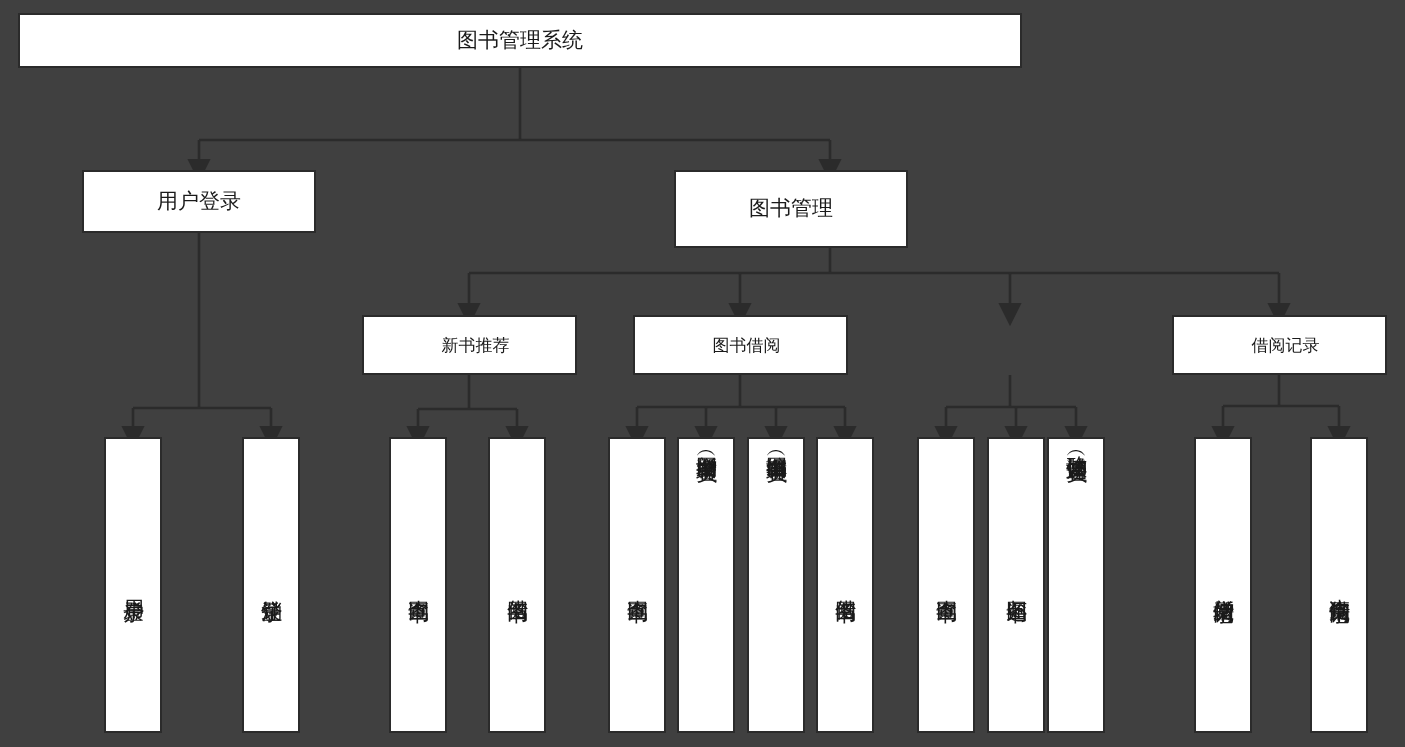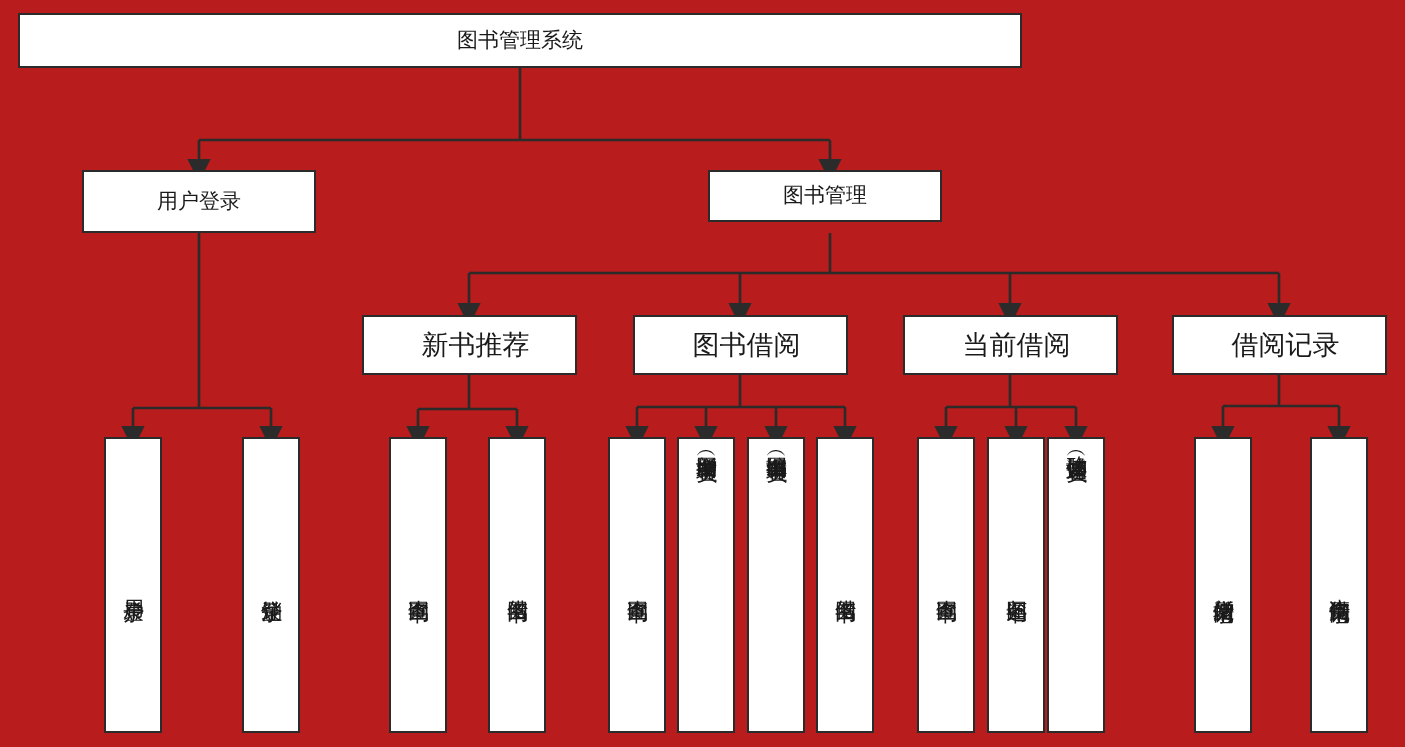--- a/index.html
+++ b/index.html
@@ -8,21 +8,21 @@
     padding: 0;
     background: #ffffff;
   }
   body {
     font-family: "DejaVu Sans", "Liberation Sans", sans-serif;
   }
   #diagram-root {
     position: relative;
     width: 1405px;
     height: 747px;
-    background: #b91c1c;
+    background: #404040;
     overflow: hidden;
   }
   #edge-layer {
     position: absolute;
     left: 0;
     top: 0;
     width: 1405px;
     height: 747px;
     pointer-events: none;
   }
@@ -42,21 +42,21 @@
     line-height: 1.22;
     white-space: nowrap;
   }
   .level-root .node-label {
     font-size: 21px;
   }
   .level-2 .node-label {
     font-size: 21px;
   }
   .level-3 .node-label {
-    font-size: 27px;
+    font-size: 17px;
     margin-left: 12px;
   }
   .level-leaf {
     align-items: center;
     justify-content: center;
   }
   .level-leaf .node-label {
     writing-mode: vertical-rl;
     text-orientation: upright;
     font-size: 21px;
@@ -134,35 +134,32 @@
   </svg>
 
   <div class="node level-root" style="left:18px; top:13px; width:1004px; height:55px;">
     <span class="node-label">图书管理系统</span>
   </div>
 
   <div class="node level-2" style="left:82px; top:170px; width:234px; height:63px;">
     <span class="node-label">用户登录</span>
   </div>
 
-  <div class="node level-2" style="left:708px; top:170px; width:234px; height:52px;">
+  <div class="node level-2" style="left:674px; top:170px; width:234px; height:78px;">
     <span class="node-label">图书管理</span>
   </div>
 
   <div class="node level-3" style="left:362px; top:315px; width:215px; height:60px;">
     <span class="node-label">新书推荐</span>
   </div>
 
   <div class="node level-3" style="left:633px; top:315px; width:215px; height:60px;align-items:center;">
     <span class="node-label">图书借阅</span>
   </div>
 
-  <div class="node level-3" style="left:903px; top:315px; width:215px; height:60px;">
-    <span class="node-label">当前借阅</span>
-  </div>
 
   <div class="node level-3" style="left:1172px; top:315px; width:215px; height:60px;">
     <span class="node-label">借阅记录</span>
   </div>
 
   <div class="node level-leaf" style="left:104px; top:437px; width:58px; height:296px;">
     <span class="node-label">用户登录</span>
   </div>
 
   <div class="node level-leaf" style="left:242px; top:437px; width:58px; height:296px;">

